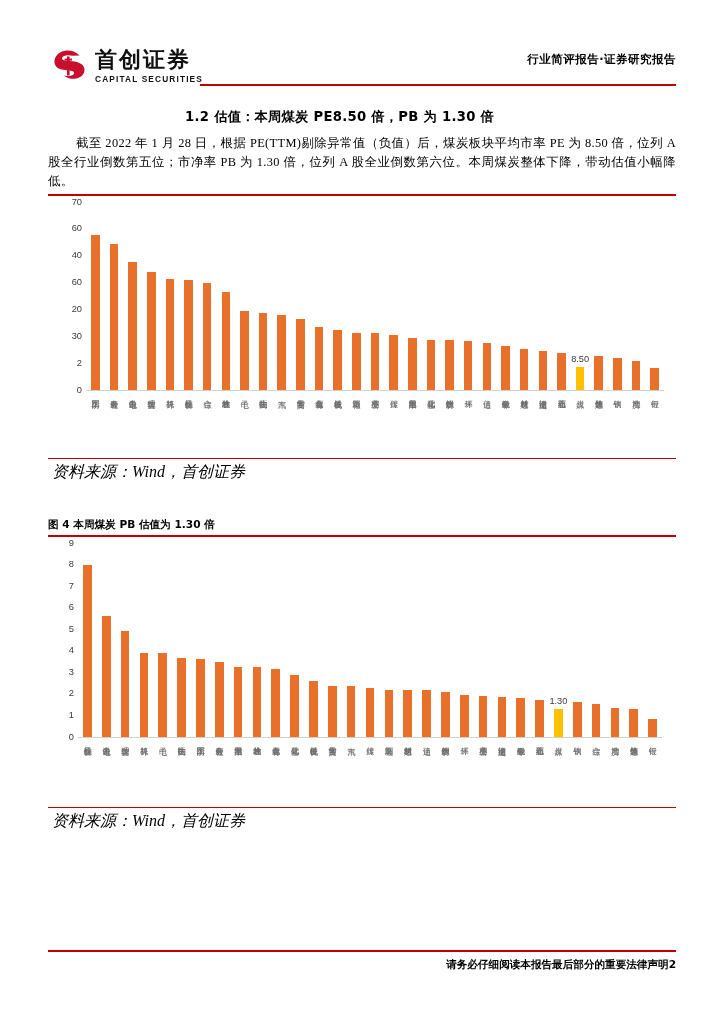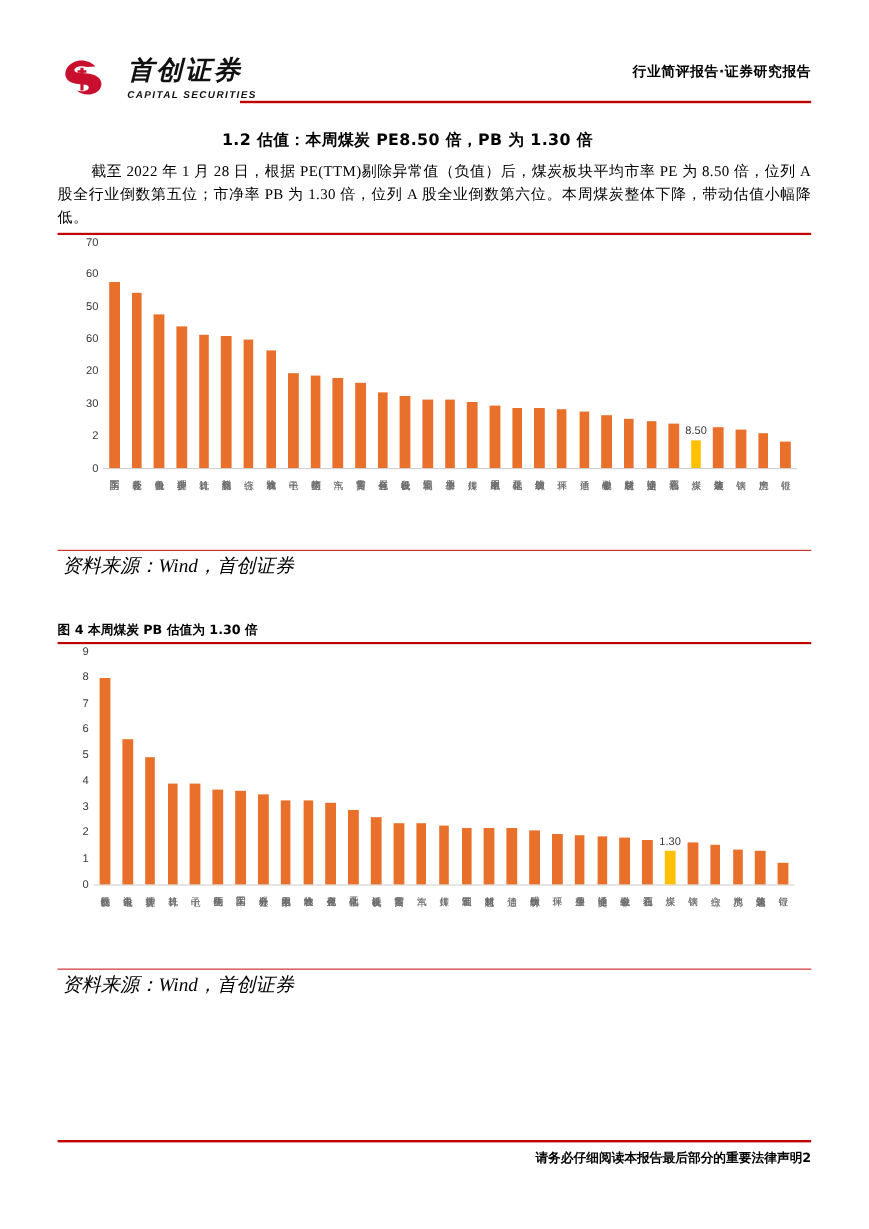--- a/index.html
+++ b/index.html
@@ -15,21 +15,21 @@
   .header {
     position: absolute;
     top: 44px; left: 48px; right: 48px;
     height: 52px;
   }
   .logo-wrap {
     position: absolute; left: 0; top: 2px;
     display: flex; align-items: flex-start;
   }
   .logo-mark { width: 40px; height: 40px; position: relative; flex: none; }
-  .logo-text-block { margin-left: 18px; padding-top: 2px; font-style: italic; }
+  .logo-text-block { margin-left: 7px; padding-top: 2px; }
   .logo-cn {
     font-family: "DejaVu Sans", sans-serif;
     font-size: 22px; font-weight: bold; color: #111111;
     letter-spacing: 2px; line-height: 1.05;
   }
   .logo-en {
     font-family: "Liberation Sans", sans-serif;
     font-size: 8.3px; font-weight: bold; color: #111111;
     letter-spacing: 1.15px; margin-top: 3px;
   }
@@ -158,21 +158,21 @@
 
 <div class="fig" id="fig3" style="top:194px;">
   <div class="fig-rule-top"></div>
   <div class="chart" id="chart3" style="height:262px;">
       <div class="yaxis" style="left: 0px; top: 6px; height: 188px; width: 38px;">
         <div class="ytick" style="top: 188px;">0</div>
         <div class="ytick" style="top: 161.143px;">2</div>
         <div class="ytick" style="top: 134.286px;">30</div>
         <div class="ytick" style="top: 107.429px;">20</div>
         <div class="ytick" style="top: 80.5714px;">60</div>
-        <div class="ytick" style="top: 53.7143px;">50</div>
+        <div class="ytick" style="top: 53.7143px;">40</div>
         <div class="ytick" style="top: 26.8571px;">60</div>
         <div class="ytick" style="top: 0px;">70</div>
       </div>
       <div class="baseline" style="left: 38px; width: 578px; top: 194px;"></div>
       <div class="bars" style="left: 38px; top: 6px; width: 578px; height: 188px;">
         <div class="bar-col" style="left: 5.03419px; width: 8.57677px;">
           <div class="bar" style="height: 154.16px;"></div>
         </div>
         <div class="bar-col" style="left: 23.6794px; width: 8.57677px;">
           <div class="bar" style="height: 145.566px;"></div>

